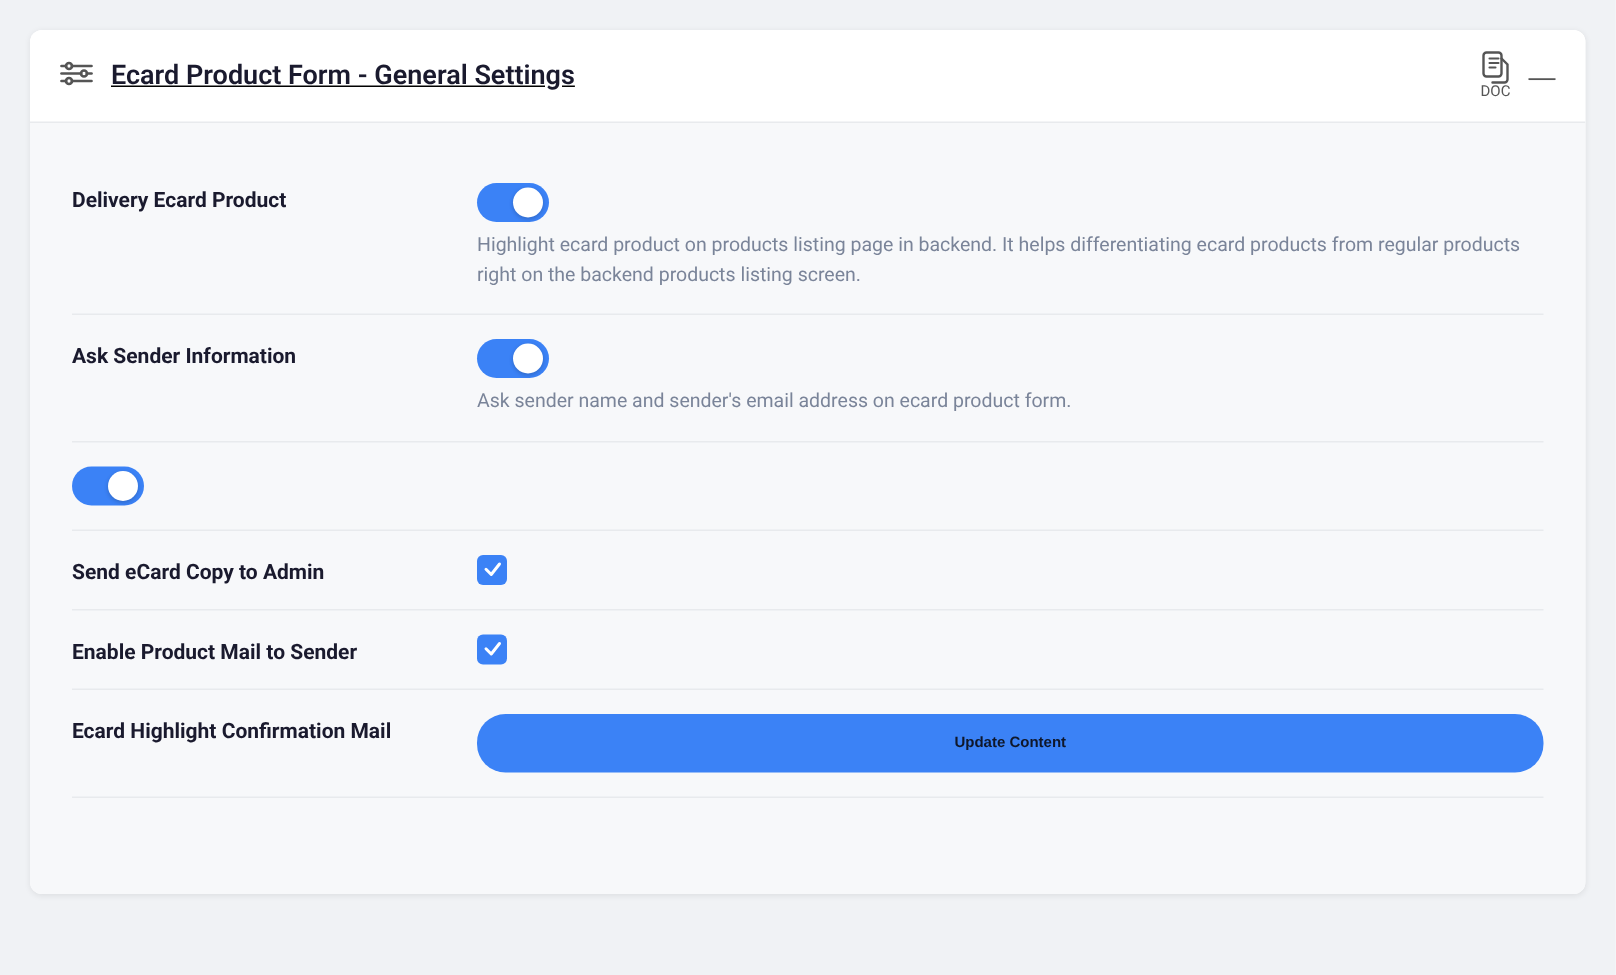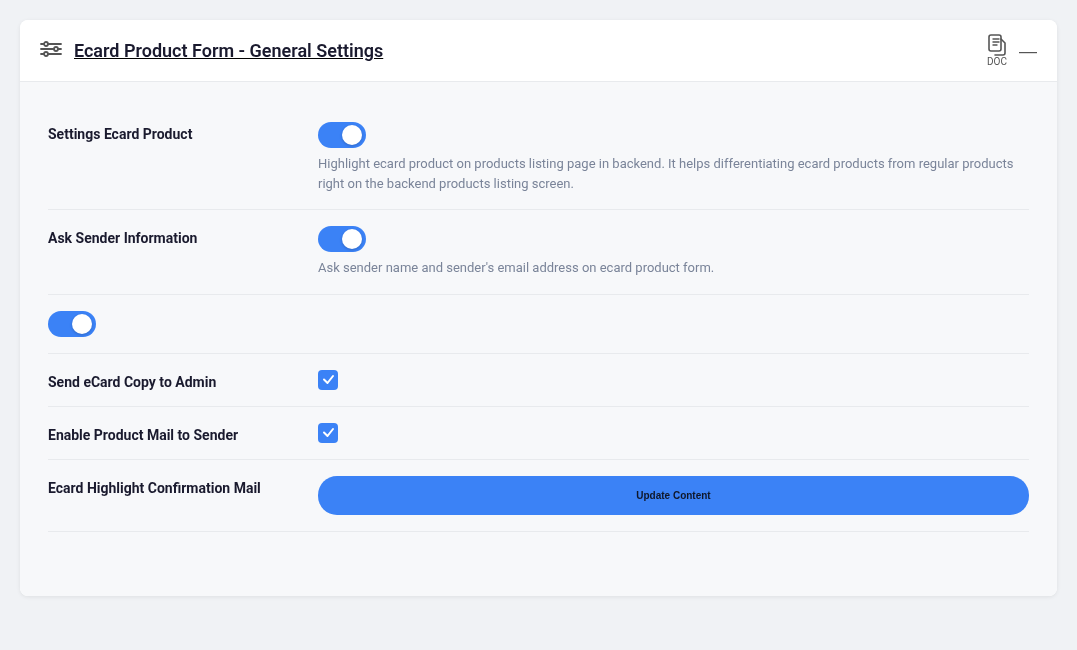--- a/index.html
+++ b/index.html
@@ -226,21 +226,21 @@
         </svg>
         <span>DOC</span>
       </div>
       <button class="minimize-btn">—</button>
     </div>
   </div>
 
   <div class="content">
 
     <div class="setting-row">
-      <div class="setting-label">Settings Ecard Product</div>
+      <div class="setting-label">Delivery Ecard Product</div>
       <div class="setting-control">
         <label class="toggle-switch">
           <input type="checkbox" checked="" style="">
           <span class="toggle-slider"></span>
         </label>
         <span class="setting-description">Highlight ecard product on products listing page in backend. It helps differentiating ecard products from regular products right on the backend products listing screen.</span>
       </div>
     </div>
 
     <div class="setting-row">

